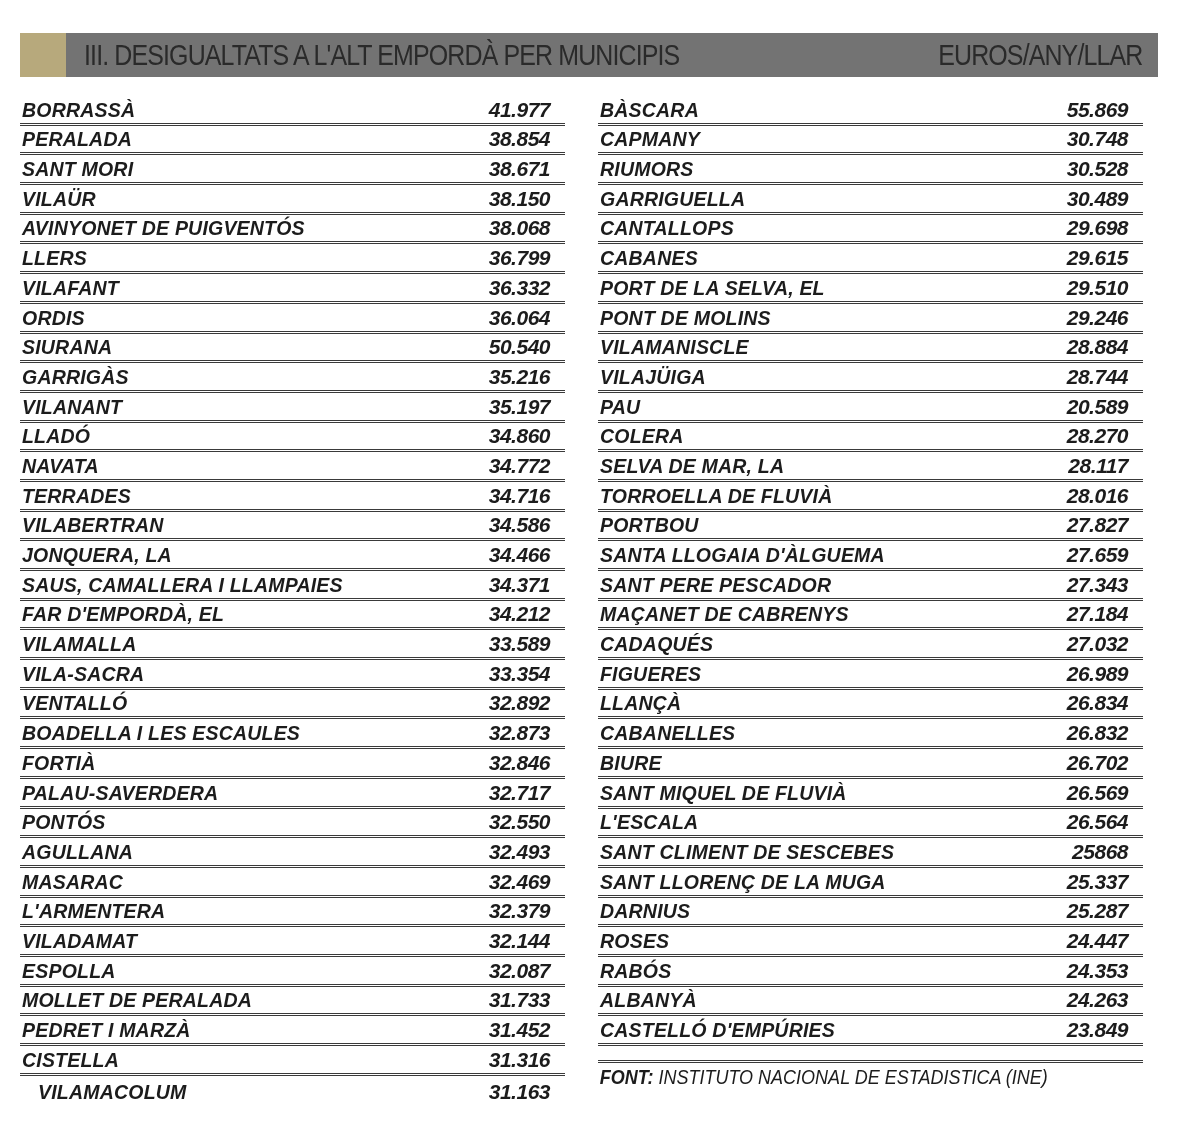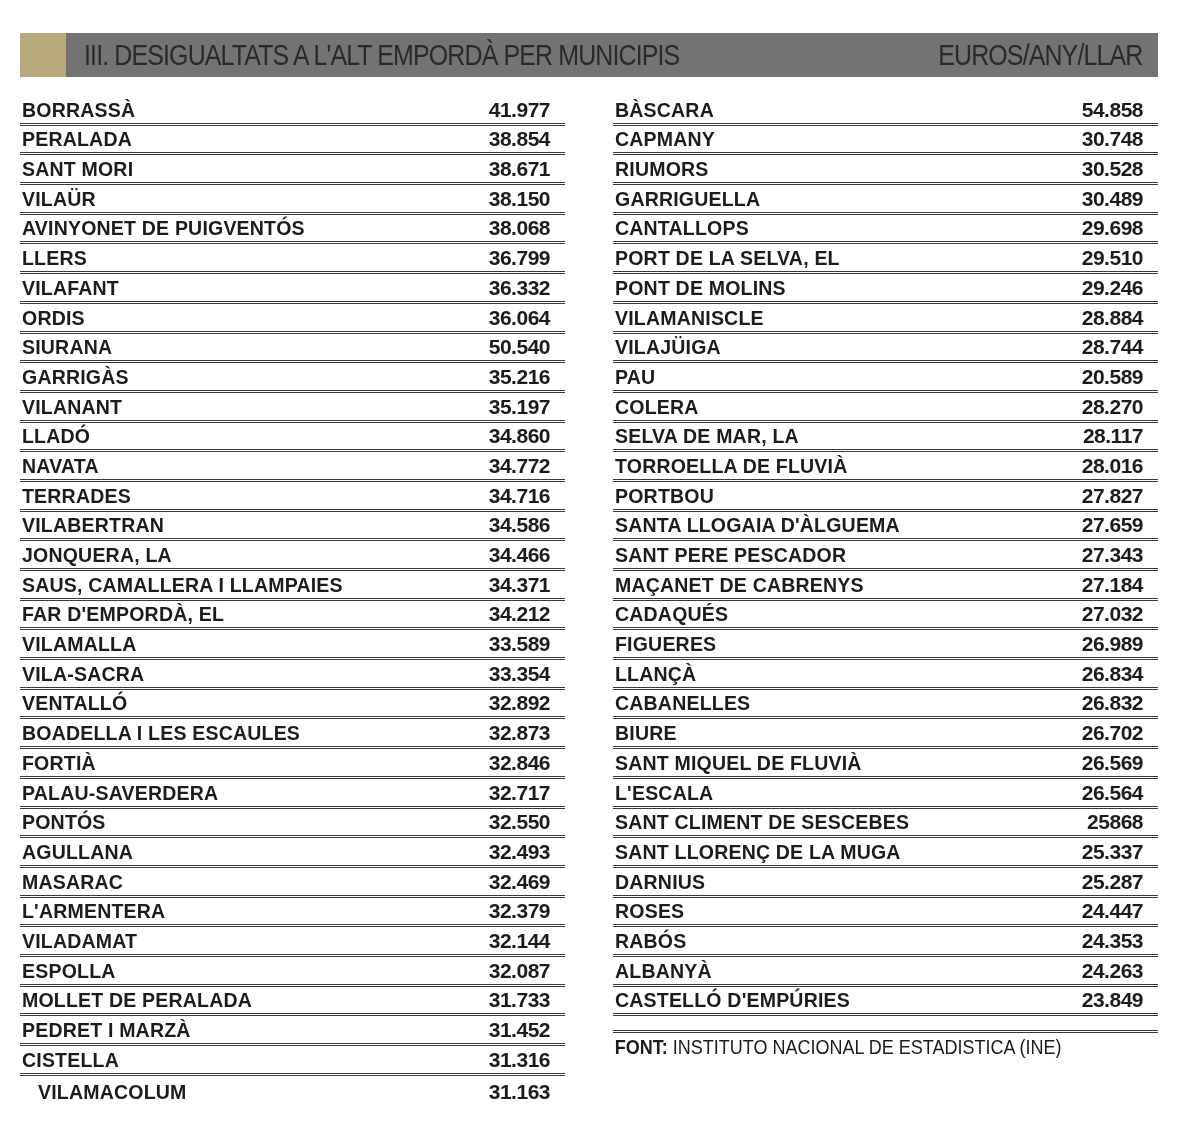--- a/index.html
+++ b/index.html
@@ -6,23 +6,23 @@
     body { width: 1200px; height: 1145px; position: relative; overflow: hidden;
            font-family: "Liberation Sans", sans-serif; color: #1c1c1c; }
     .header { position: absolute; left: 20px; top: 33px; width: 1138px; height: 44px;
               background: #737373; display: flex; align-items: center; }
     .swatch { width: 46px; height: 44px; background: #b7a97c; flex: none; }
     .title { margin-left: 18px; font-size: 29px; font-weight: normal; letter-spacing: -1px;
              color: #2a2a2a; transform: scaleX(0.86); transform-origin: left center; white-space: nowrap; }
     .units { position: absolute; right: 16px; top: 0; height: 44px; line-height: 44px;
              font-size: 29px; color: #2a2a2a; letter-spacing: -1px;
              transform: scaleX(0.86); transform-origin: right center; white-space: nowrap; }
-    .col { position: absolute; top: 96px; }
+    .col { position: absolute; top: 96px; font-style: italic; }
     .col.left { left: 20px; width: 545px; }
-    .col.right { left: 613px; width: 545px; }
+    .col.right { left: 598px; width: 545px; }
     .row { height: 29.7px; position: relative; border-bottom: 3px double #3a3a3a; box-sizing: border-box; }
     .row.noline { border-bottom: none; margin-left: 16px; }
     .name { position: absolute; left: 2px; bottom: 0px; font-size: 21px; font-weight: bold;
             line-height: 26px; white-space: nowrap; transform: scaleX(0.93); transform-origin: left bottom;
             letter-spacing: 0.2px; }
     .val { position: absolute; right: 15px; bottom: 0px; font-size: 21px; font-weight: bold;
            line-height: 26px; white-space: nowrap; letter-spacing: -0.5px; }
     .source-rule { height: 0; border-top: 3px double #3a3a3a; margin-top: 14px; }
     .source { font-size: 20px; line-height: 28px; white-space: nowrap; transform: scaleX(0.9);
               transform-origin: left center; padding-left: 2px; }
@@ -171,37 +171,41 @@
       <span class="val">31.316</span>
     </div>
     <div class="row noline">
       <span class="name">VILAMACOLUM</span>
       <span class="val">31.163</span>
     </div>
   </div>
 <div class="col right" id="col-right">
     <div class="row">
       <span class="name">BÀSCARA</span>
-      <span class="val">54.858</span>
+      <span class="val">55.869</span>
     </div>
     <div class="row">
       <span class="name">CAPMANY</span>
       <span class="val">30.748</span>
     </div>
     <div class="row">
       <span class="name">RIUMORS</span>
       <span class="val">30.528</span>
     </div>
     <div class="row">
       <span class="name">GARRIGUELLA</span>
       <span class="val">30.489</span>
     </div>
     <div class="row">
       <span class="name">CANTALLOPS</span>
       <span class="val">29.698</span>
+    </div>
+    <div class="row">
+      <span class="name">CABANES</span>
+      <span class="val">29.615</span>
     </div>
     <div class="row">
       <span class="name">PORT DE LA SELVA, EL</span>
       <span class="val">29.510</span>
     </div>
     <div class="row">
       <span class="name">PONT DE MOLINS</span>
       <span class="val">29.246</span>
     </div>
     <div class="row">

